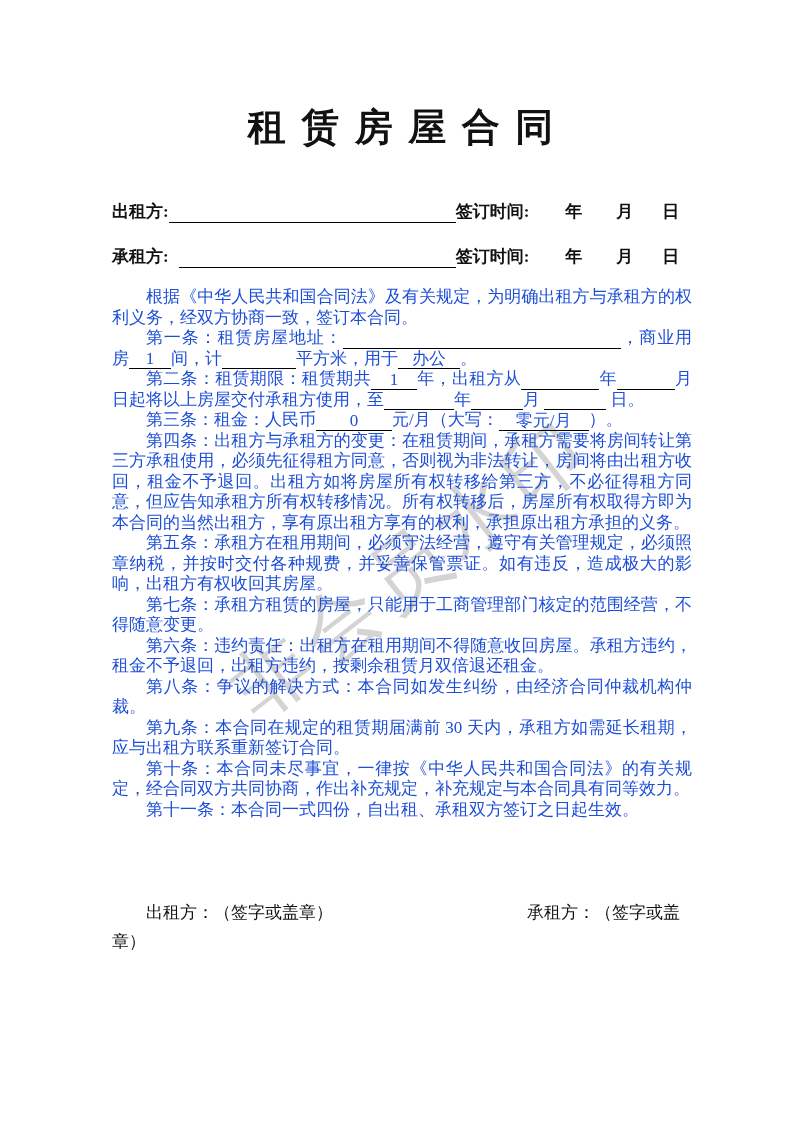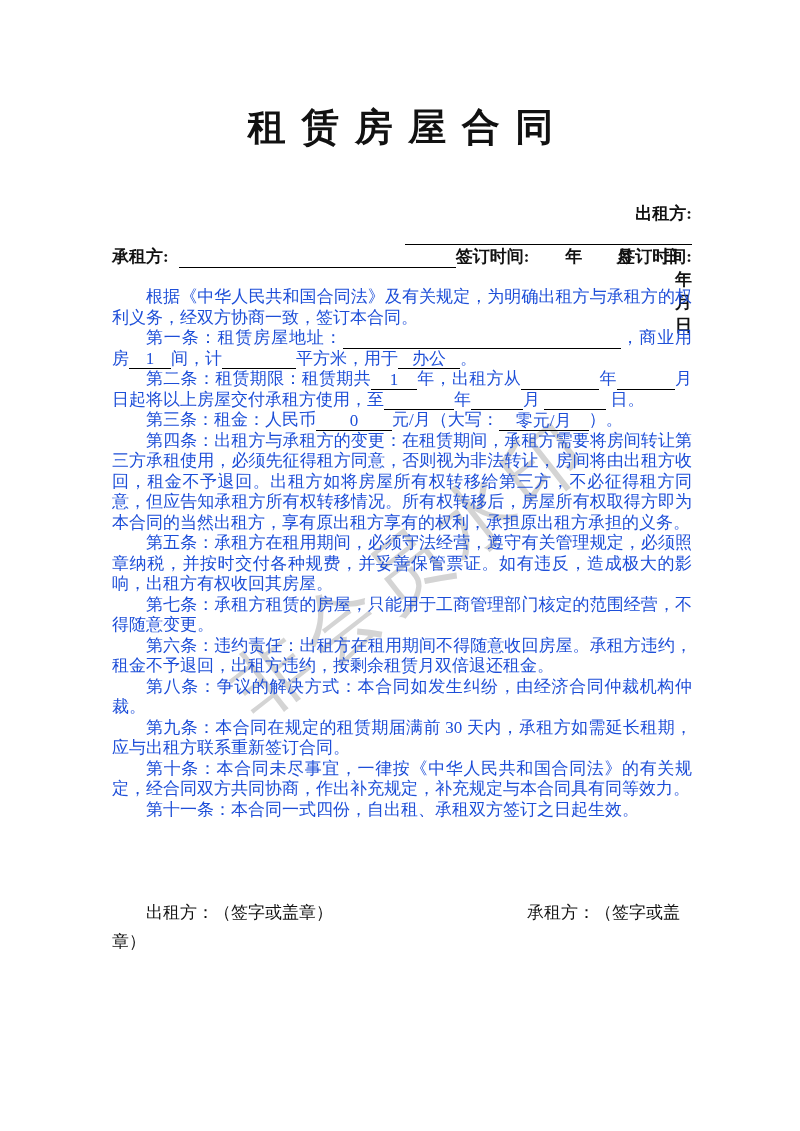--- a/index.html
+++ b/index.html
@@ -16,21 +16,21 @@
   }
   .content{position:relative; z-index:1; padding:0 108px 0 112px;}
   .title{
     margin:0; padding-top:102px; height:50px; text-align:center;
     font-size:38px; font-weight:600; letter-spacing:3px; color:#111;
   }
   .party-row{
     display:flex; align-items:flex-end;
     font-size:17px; font-weight:bold; height:21px; color:#111;
   }
-  .party-row.first{margin-top:50px;flex-direction:column;}
+  .party-row.first{margin-top:50px;}
   .party-row.second{margin-top:24px;text-align:center;}
   .party-blank{flex:none; height:19px; border-bottom:1.6px solid #000;}
   .sign-label{flex:none;}
   .ymd{flex:none;}
   .ymd.y{margin-left:36px;} .ymd.m{margin-left:34px;} .ymd.d{margin-left:29px;}
   .body-text{margin-top:19px; font-size:17px; line-height:20.5px; color:#1d4ed8;}
   .para{text-align:justify; text-indent:2em; word-break:break-all;}
   .blank{
     display:inline-block; border-bottom:1.4px solid #000;
     height:19px; line-height:19px; text-align:center; vertical-align:bottom;

